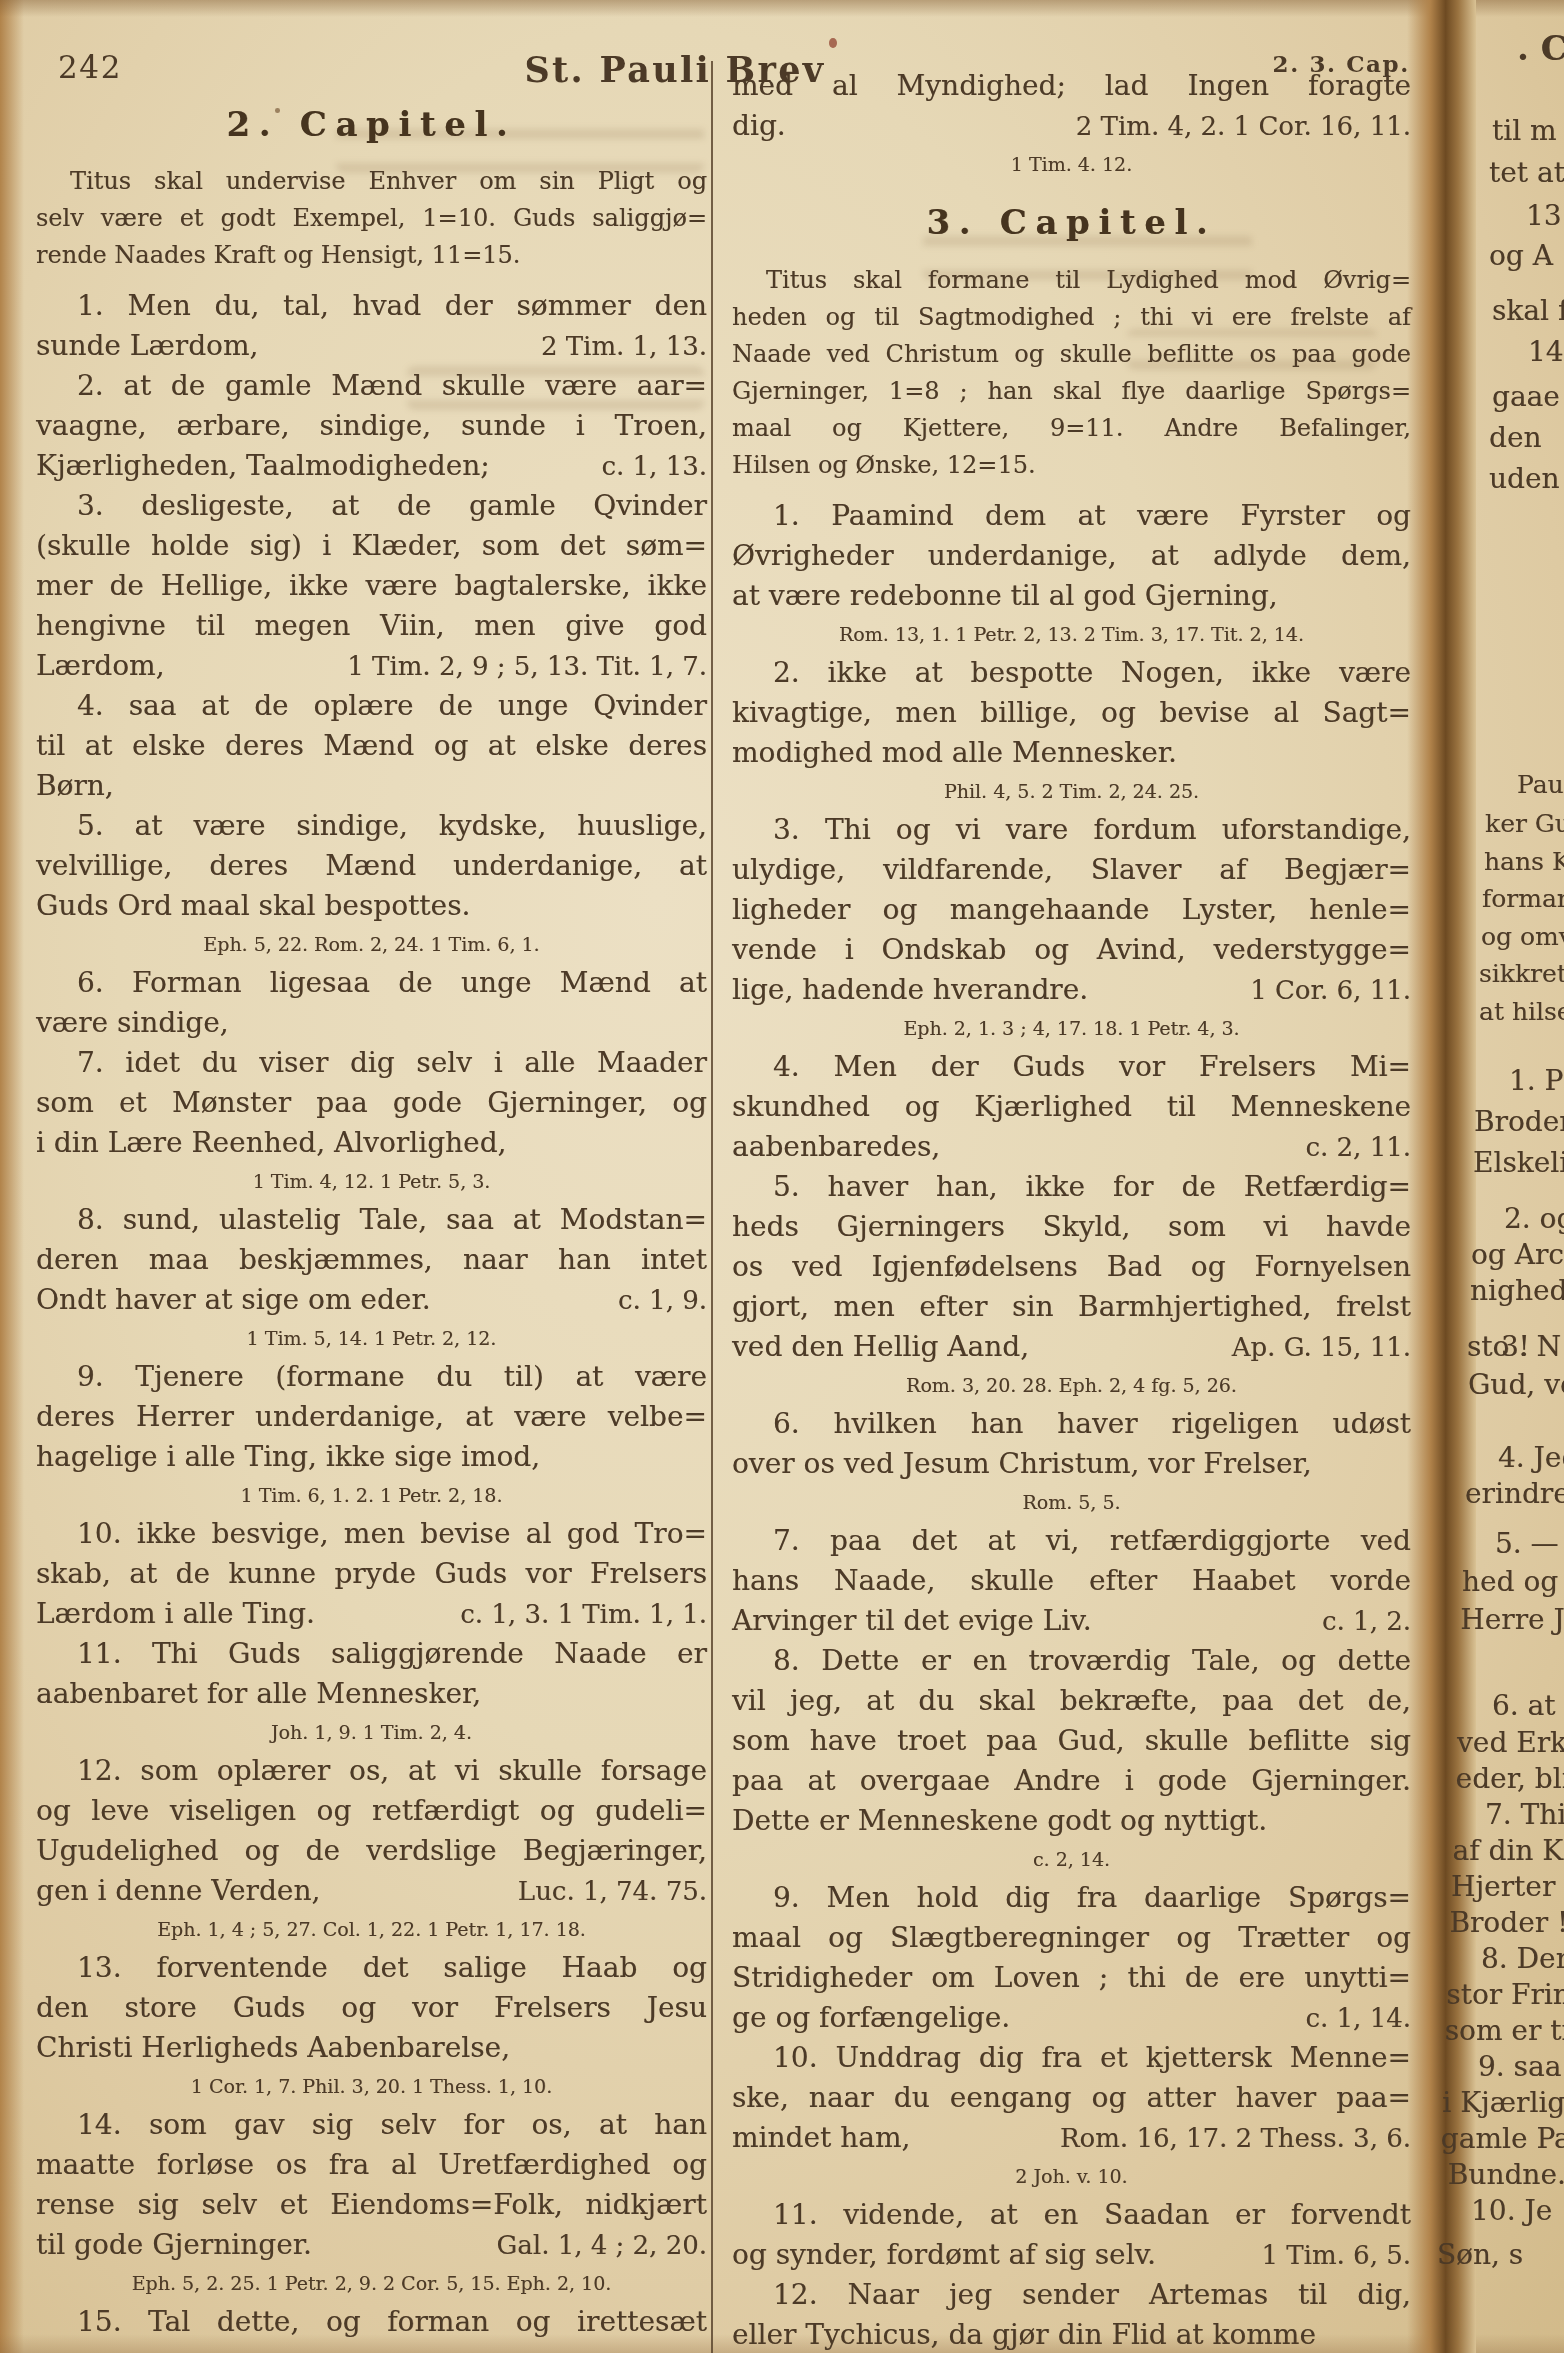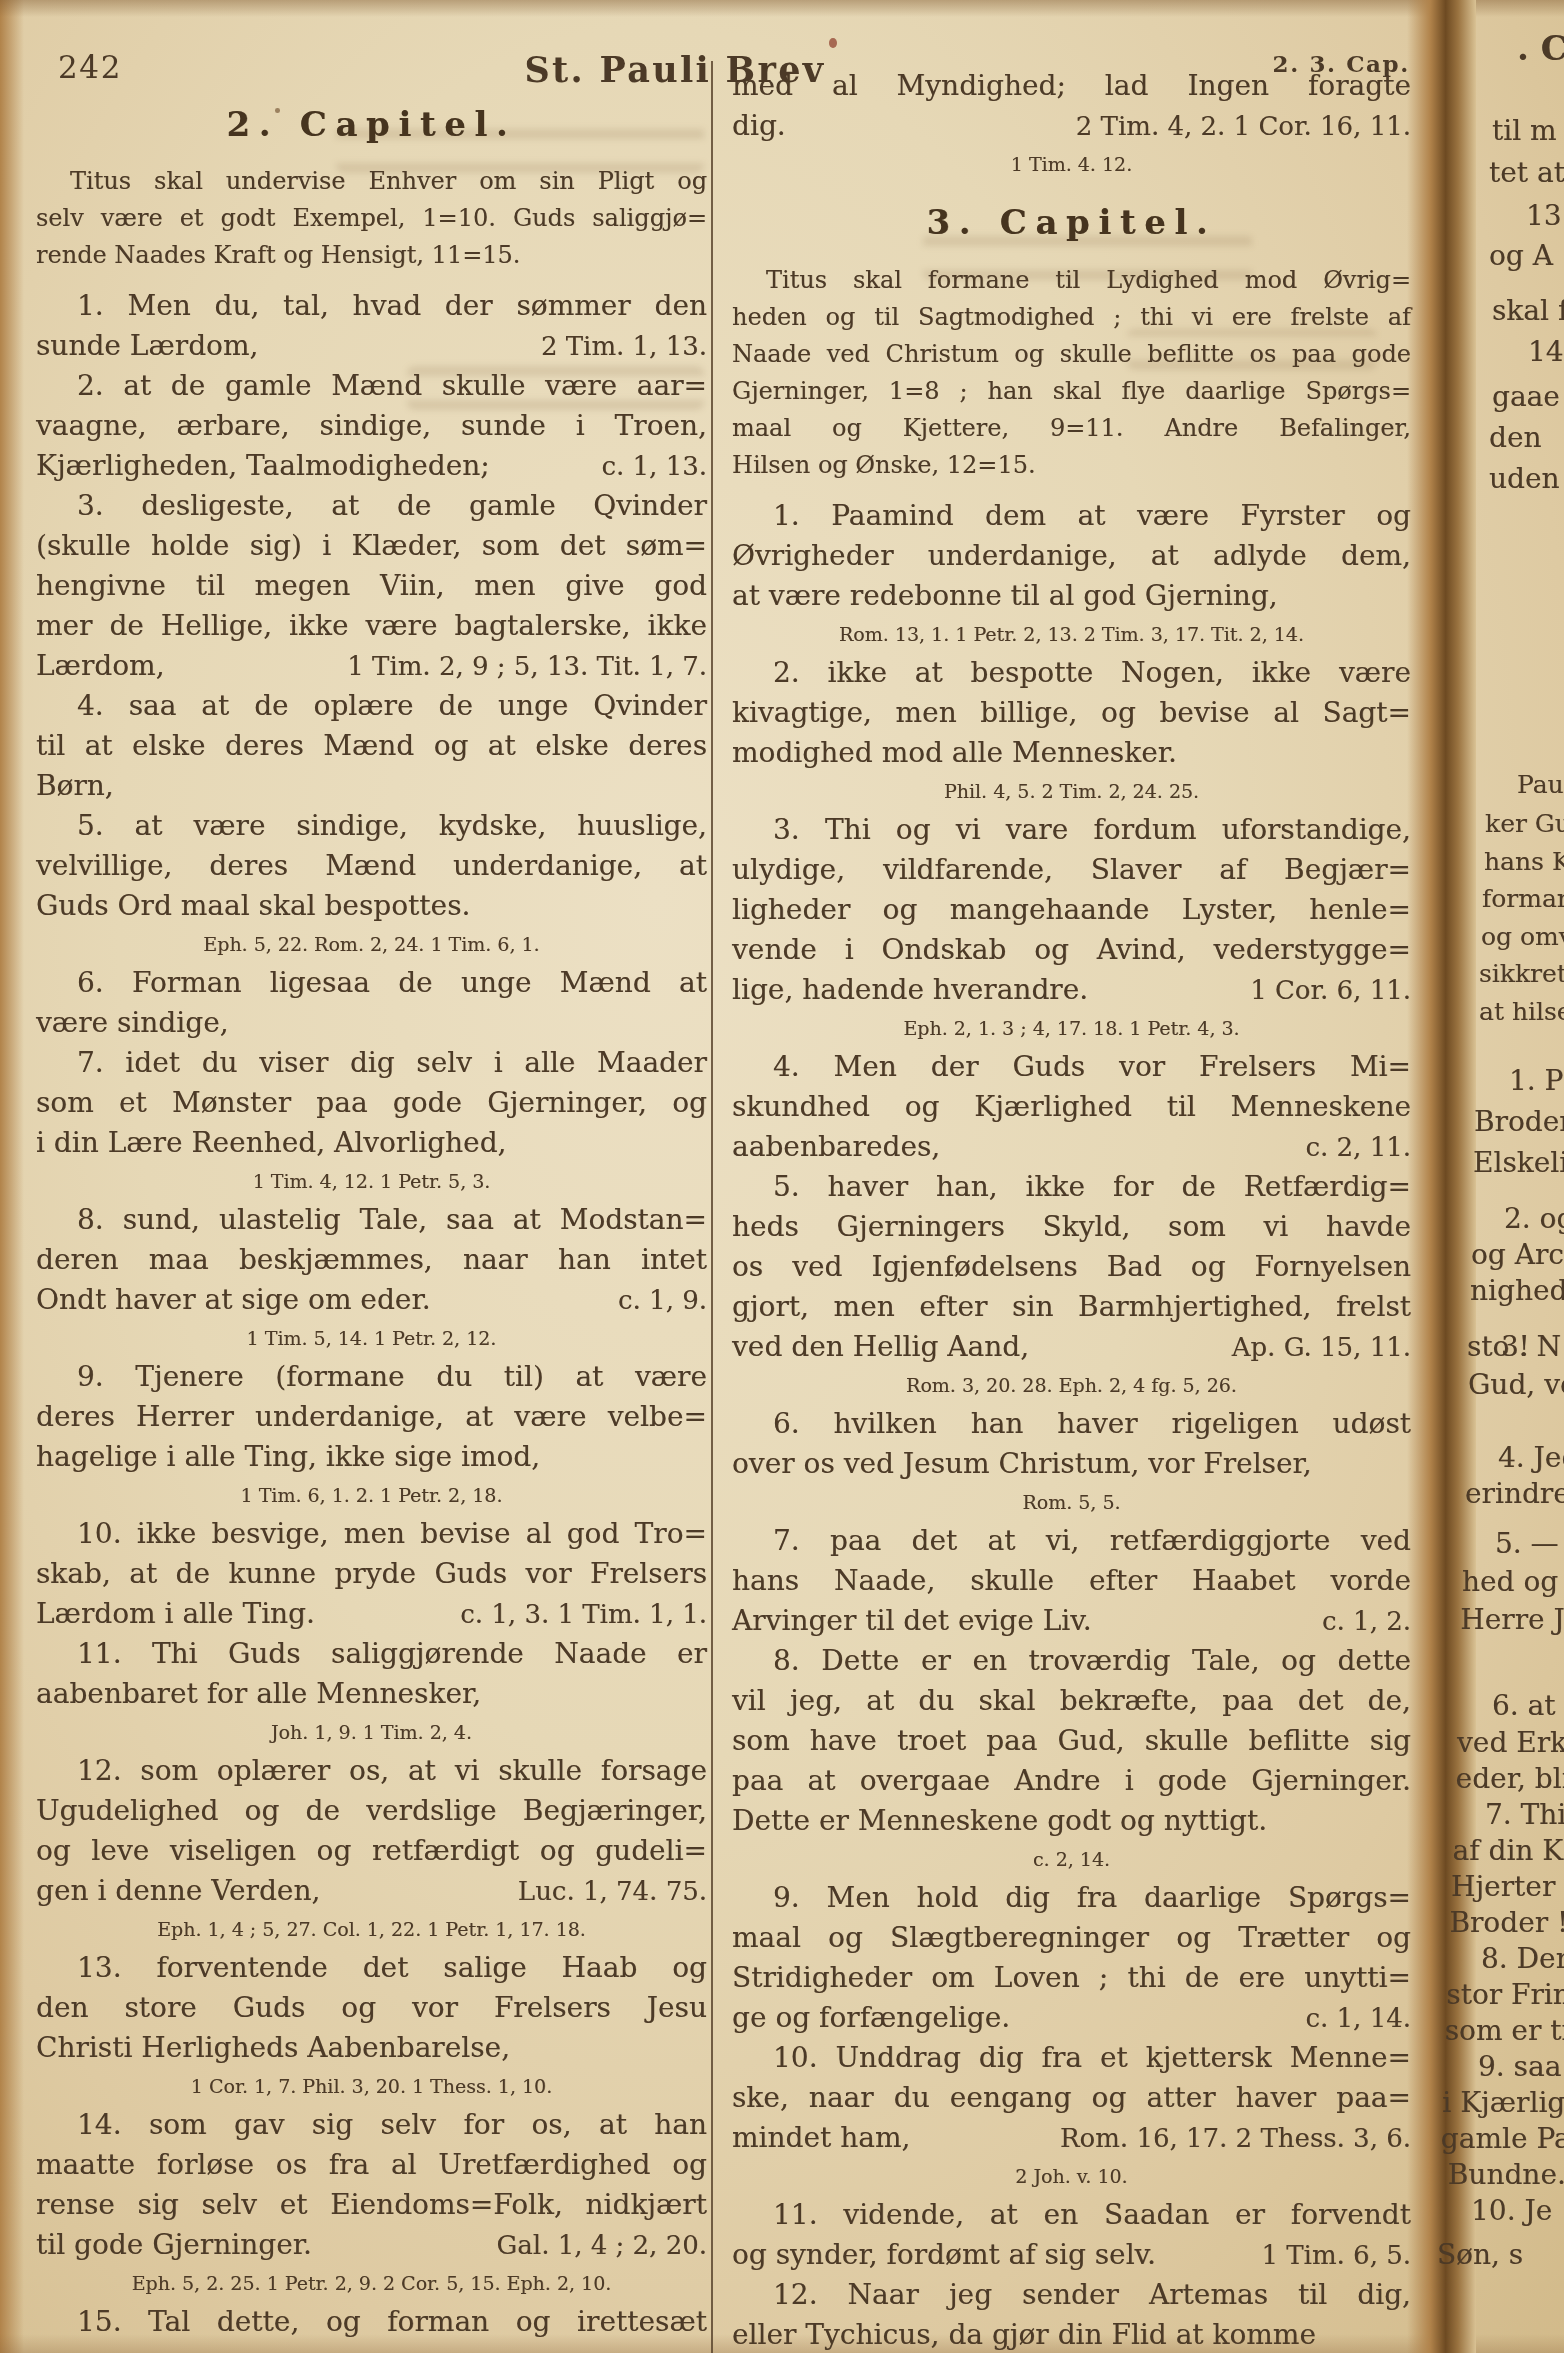--- a/index.html
+++ b/index.html
@@ -78,22 +78,22 @@
       <span class="refr">2 Tim. 1, 13.</span>
     </div>
     <div class="ln jst ind">2. at de gamle Mænd skulle være aar=</div>
     <div class="ln jst">vaagne, ærbare, sindige, sunde i Troen,</div>
     <div class="ln split">
       <span>Kjærligheden, Taalmodigheden;</span>
       <span class="refr">c. 1, 13.</span>
     </div>
     <div class="ln jst ind">3. desligeste, at de gamle Qvinder</div>
     <div class="ln jst">(skulle holde sig) i Klæder, som det søm=</div>
+    <div class="ln jst">mer de Hellige, ikke være bagtalerske, ikke</div>
     <div class="ln jst">hengivne til megen Viin, men give god</div>
-    <div class="ln jst">mer de Hellige, ikke være bagtalerske, ikke</div>
     <div class="ln split">
       <span>Lærdom,</span>
       <span class="refr">1 Tim. 2, 9 ;  5, 13.   Tit. 1, 7.</span>
     </div>
     <div class="ln jst ind">4. saa at de oplære de unge Qvinder</div>
     <div class="ln jst">til at elske deres Mænd og at elske deres</div>
     <div class="ln last">Børn,</div>
     <div class="ln jst ind">5. at være sindige, kydske, huuslige,</div>
     <div class="ln jst">velvillige, deres Mænd underdanige, at</div>
     <div class="ln last">Guds Ord maal skal bespottes.</div>
@@ -118,22 +118,22 @@
     <div class="ln jst ind">10. ikke besvige, men bevise al god Tro=</div>
     <div class="ln jst">skab, at de kunne pryde Guds vor Frelsers</div>
     <div class="ln split">
       <span>Lærdom i alle Ting.</span>
       <span class="refr">c. 1, 3.  1 Tim. 1, 1.</span>
     </div>
     <div class="ln jst ind">11. Thi Guds saliggjørende Naade er</div>
     <div class="ln last">aabenbaret for alle Mennesker,</div>
     <div class="ln ref">Joh. 1, 9.    1 Tim. 2, 4.</div>
     <div class="ln jst ind">12. som oplærer os, at vi skulle forsage</div>
+    <div class="ln jst">og leve viseligen og retfærdigt og gudeli=</div>
     <div class="ln jst">Ugudelighed og de verdslige Begjæringer,</div>
-    <div class="ln jst">og leve viseligen og retfærdigt og gudeli=</div>
     <div class="ln split">
       <span>gen i denne Verden,</span>
       <span class="refr">Luc. 1, 74. 75.</span>
     </div>
     <div class="ln ref">Eph. 1, 4 ;  5, 27.   Col. 1, 22.    1 Petr. 1, 17. 18.</div>
     <div class="ln jst ind">13. forventende det salige Haab og</div>
     <div class="ln jst">den store Guds og vor Frelsers Jesu</div>
     <div class="ln last">Christi Herligheds Aabenbarelse,</div>
     <div class="ln ref">1 Cor. 1, 7.    Phil. 3, 20.    1 Thess. 1, 10.</div>
     <div class="ln jst ind">14. som gav sig selv for os, at han</div>

